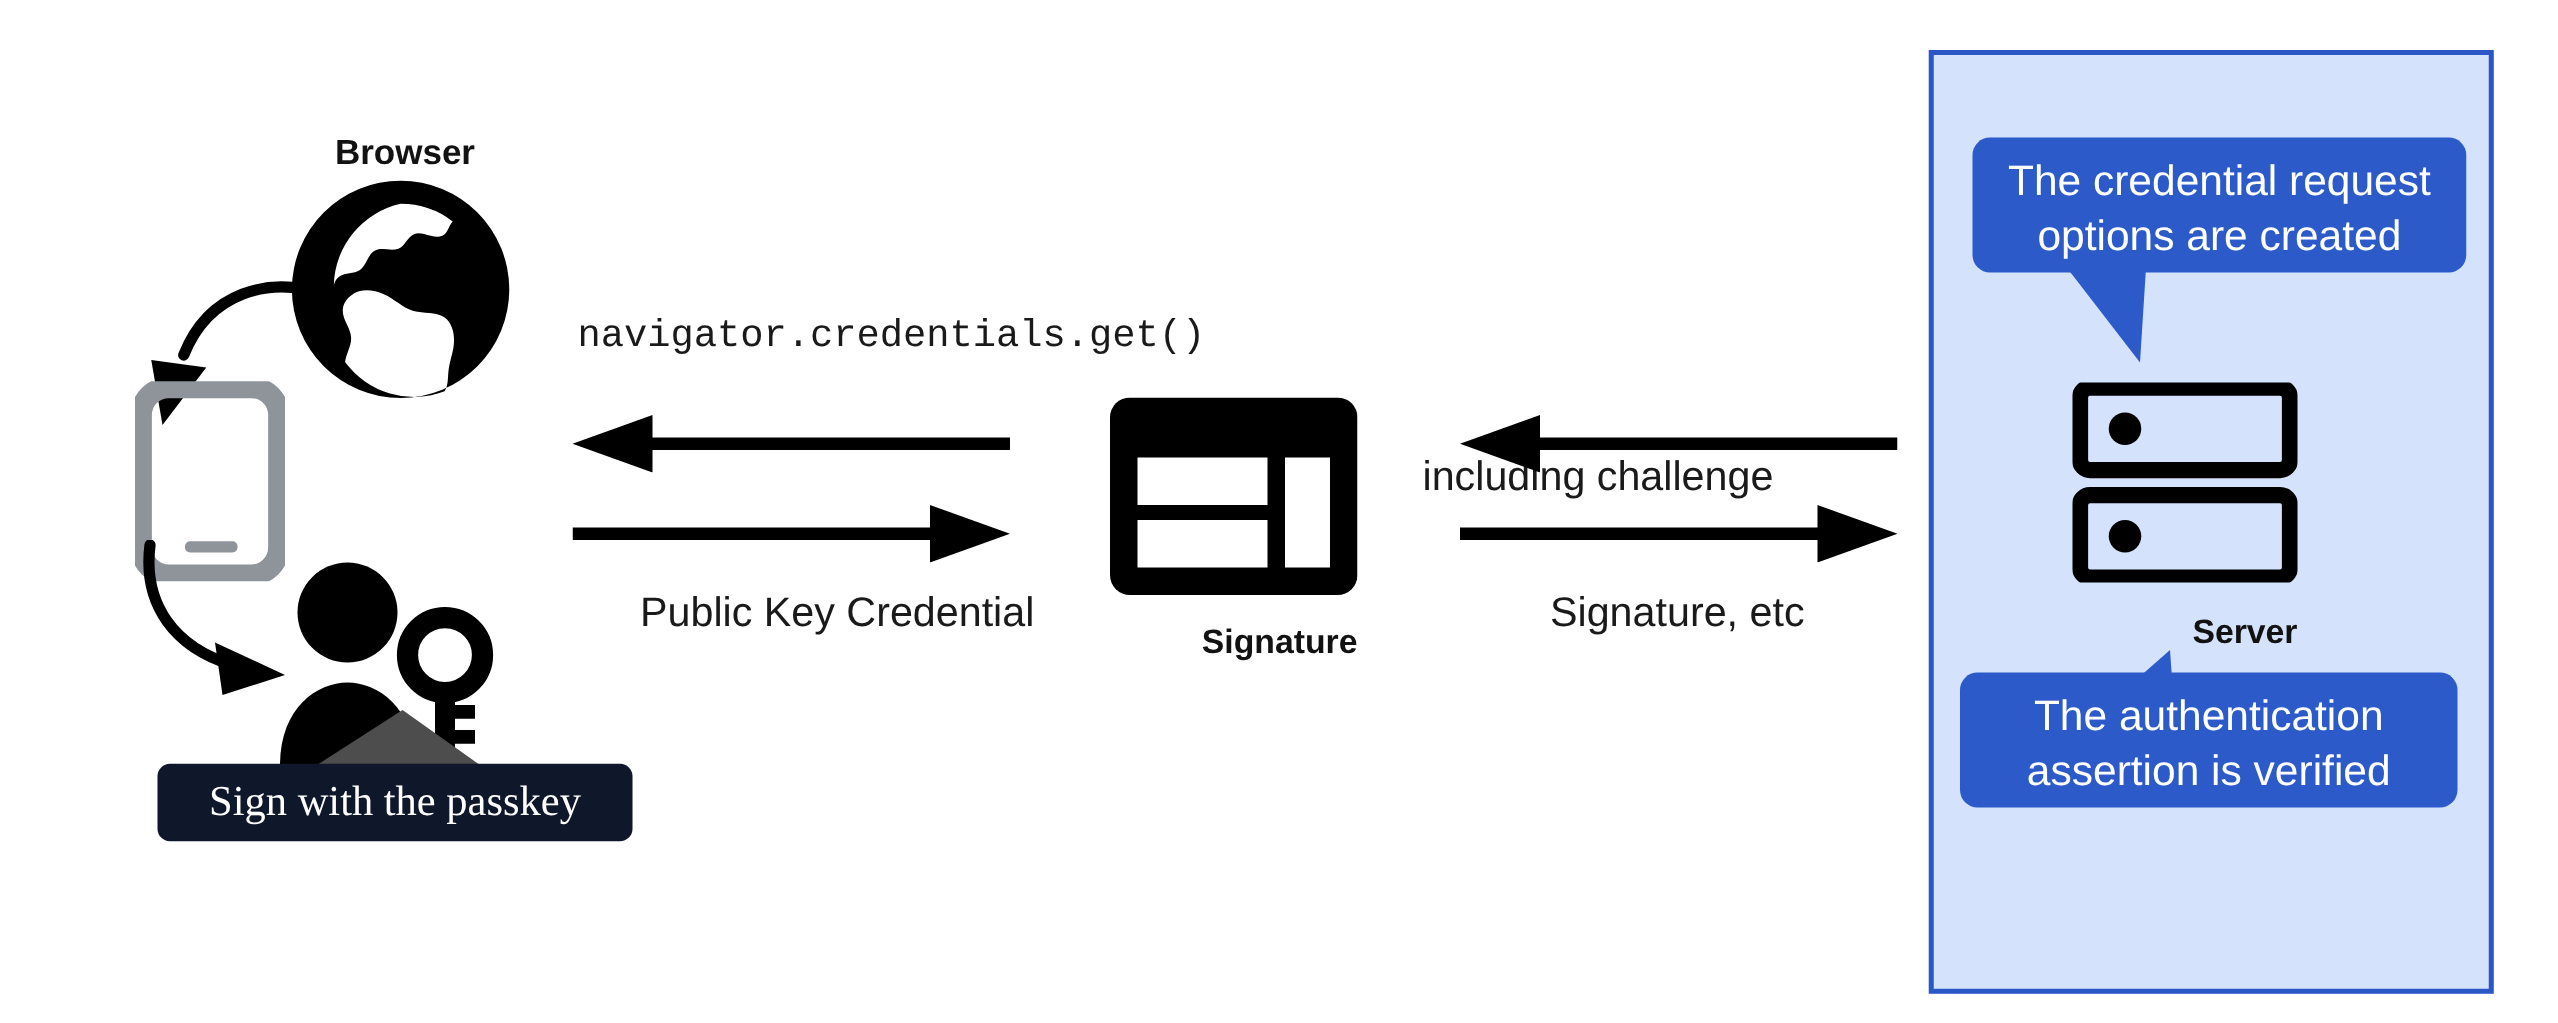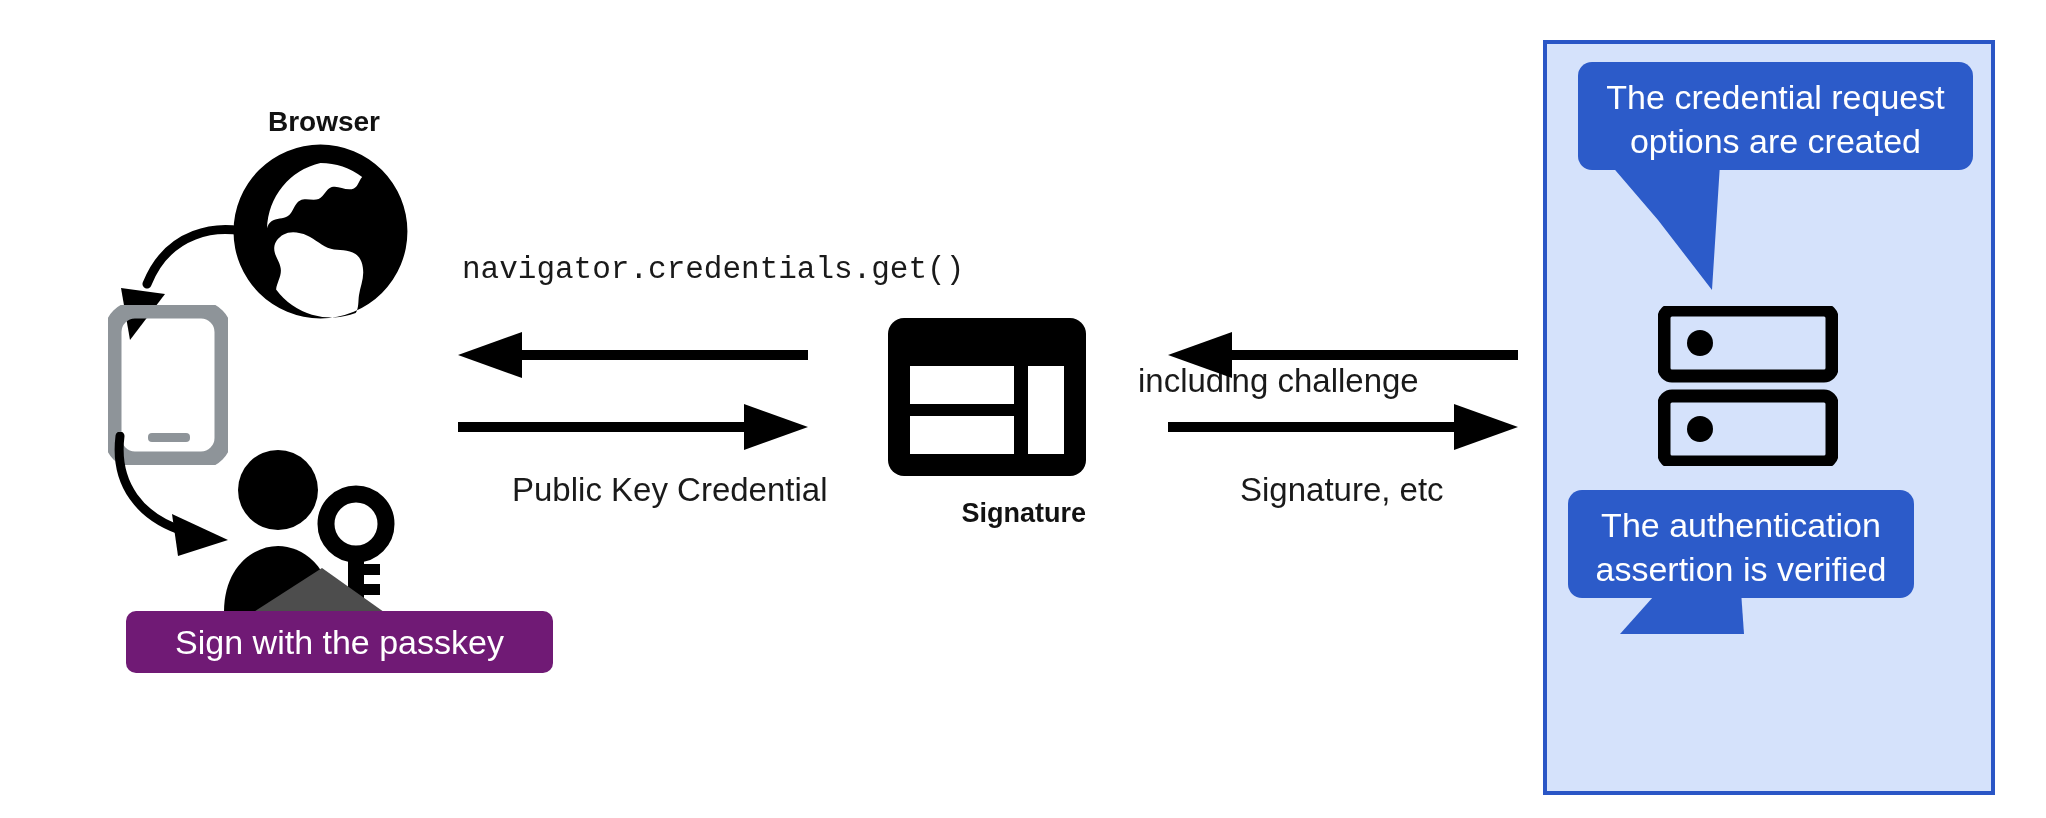--- a/index.html
+++ b/index.html
@@ -34,31 +34,32 @@
   .callout {
     background: #2c5bc9;
     color: #ffffff;
     border-radius: 14px;
     font-size: 34px;
     line-height: 1.28;
     text-align: center;
     padding: 14px 20px;
     box-sizing: border-box;
     font-family: "Liberation Sans", sans-serif;
+    margin-top: 48px;
   }
   #callout-top {
     left: 1578px;
     top: 62px;
     width: 395px;
     height: 108px;
   }
   #callout-bottom {
     left: 1568px;
     top: 490px;
-    width: 346px;
+    width: 398px;
     height: 108px;
   }
   .callout-tail { position: absolute; }
 
   
   .label {
     color: #1a1a1a;
     font-size: 33px;
     line-height: 1.32;
     white-space: pre-line;
@@ -75,30 +76,30 @@
     color: #1a1a1a;
     font-size: 31px;
     font-family: "Liberation Mono", monospace;
     white-space: nowrap;
   }
 
   
   #passkey-badge {
     left: 126px;
     top: 611px;
-    width: 427px;
+    width: 380px;
     height: 62px;
-    background: #701a75;
+    background: #0f172a;
     border-radius: 10px;
     color: #ffffff;
     font-size: 34px;
     display: flex;
     align-items: center;
     justify-content: center;
-    font-family: Liberation Sans, sans-serif;
+    font-family: Liberation Serif, serif;
     box-sizing: border-box;
   }
 
   
   #phone-icon {
     left: 108px;
     top: 305px;
     width: 120px;
     height: 160px;
   }

